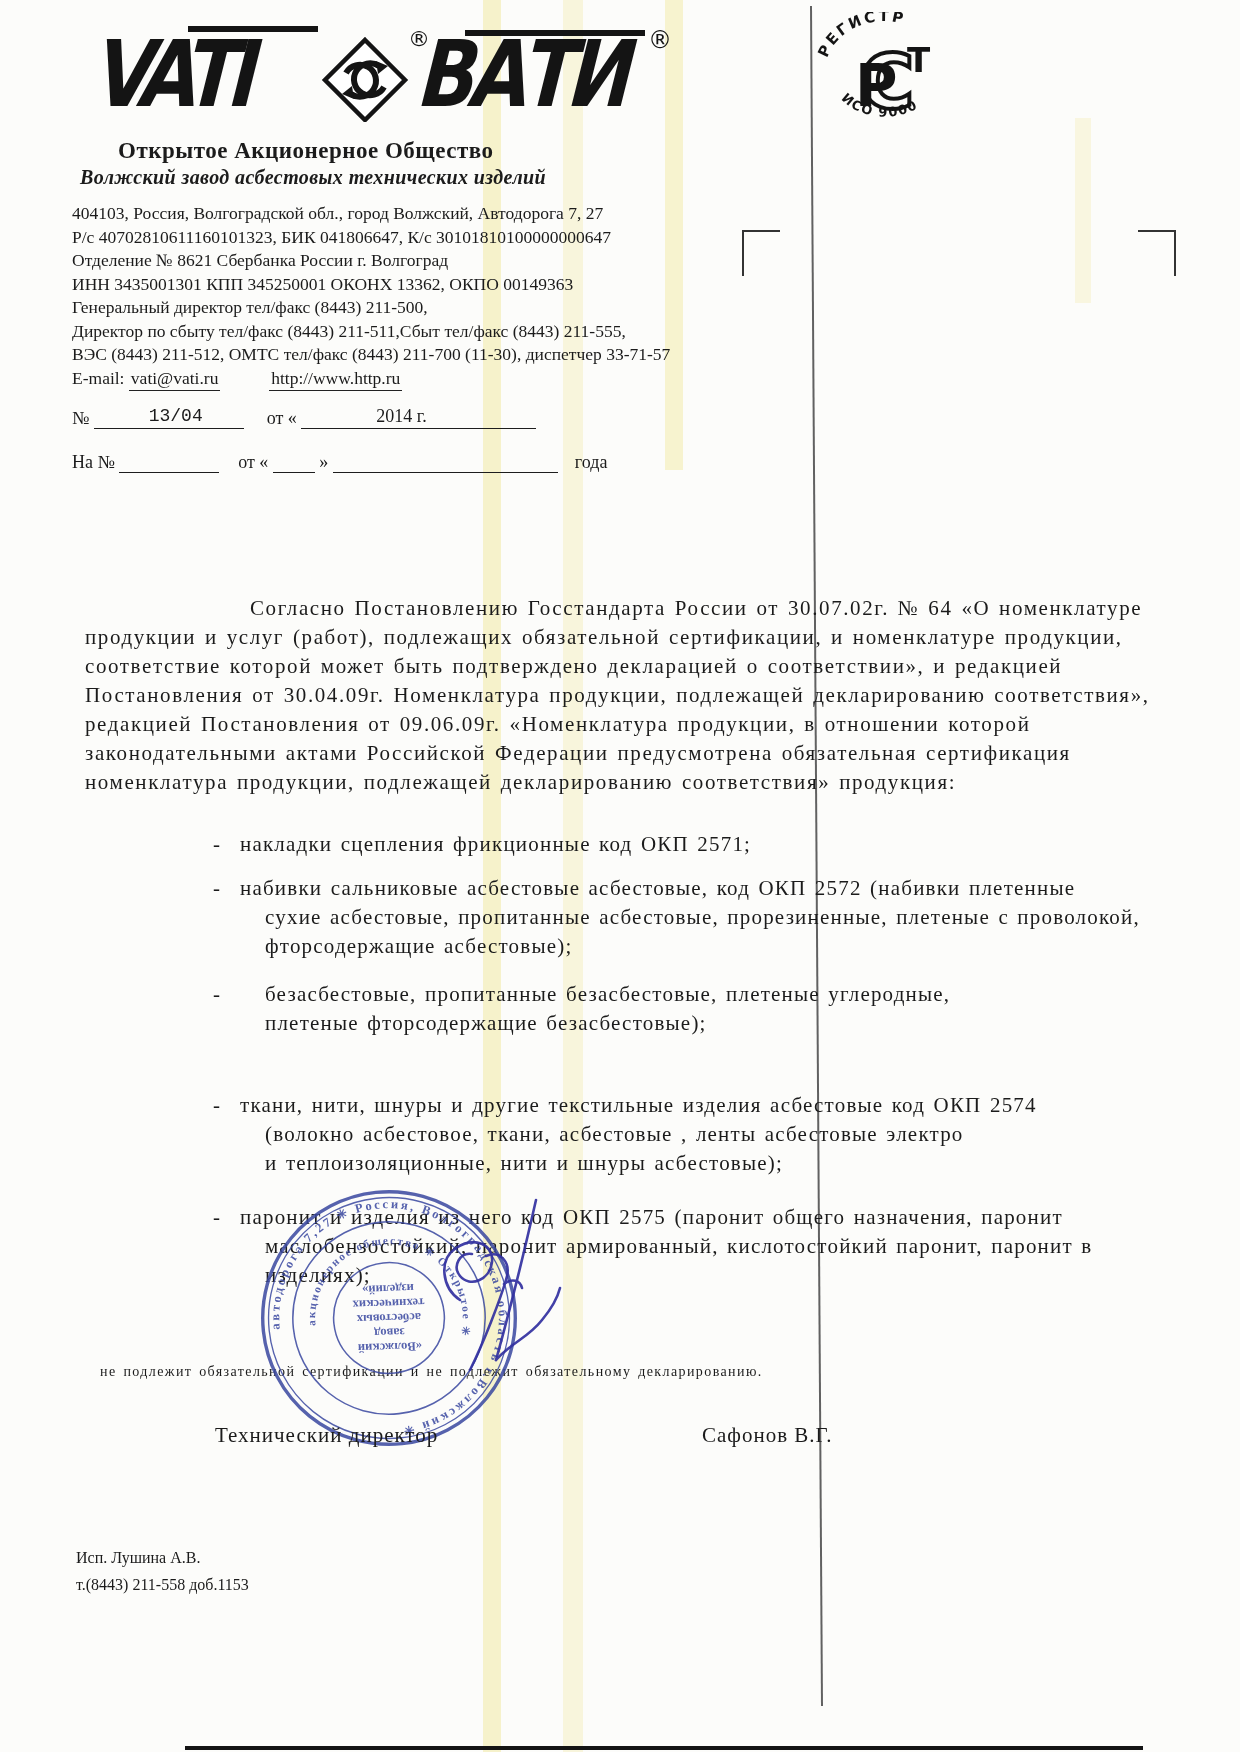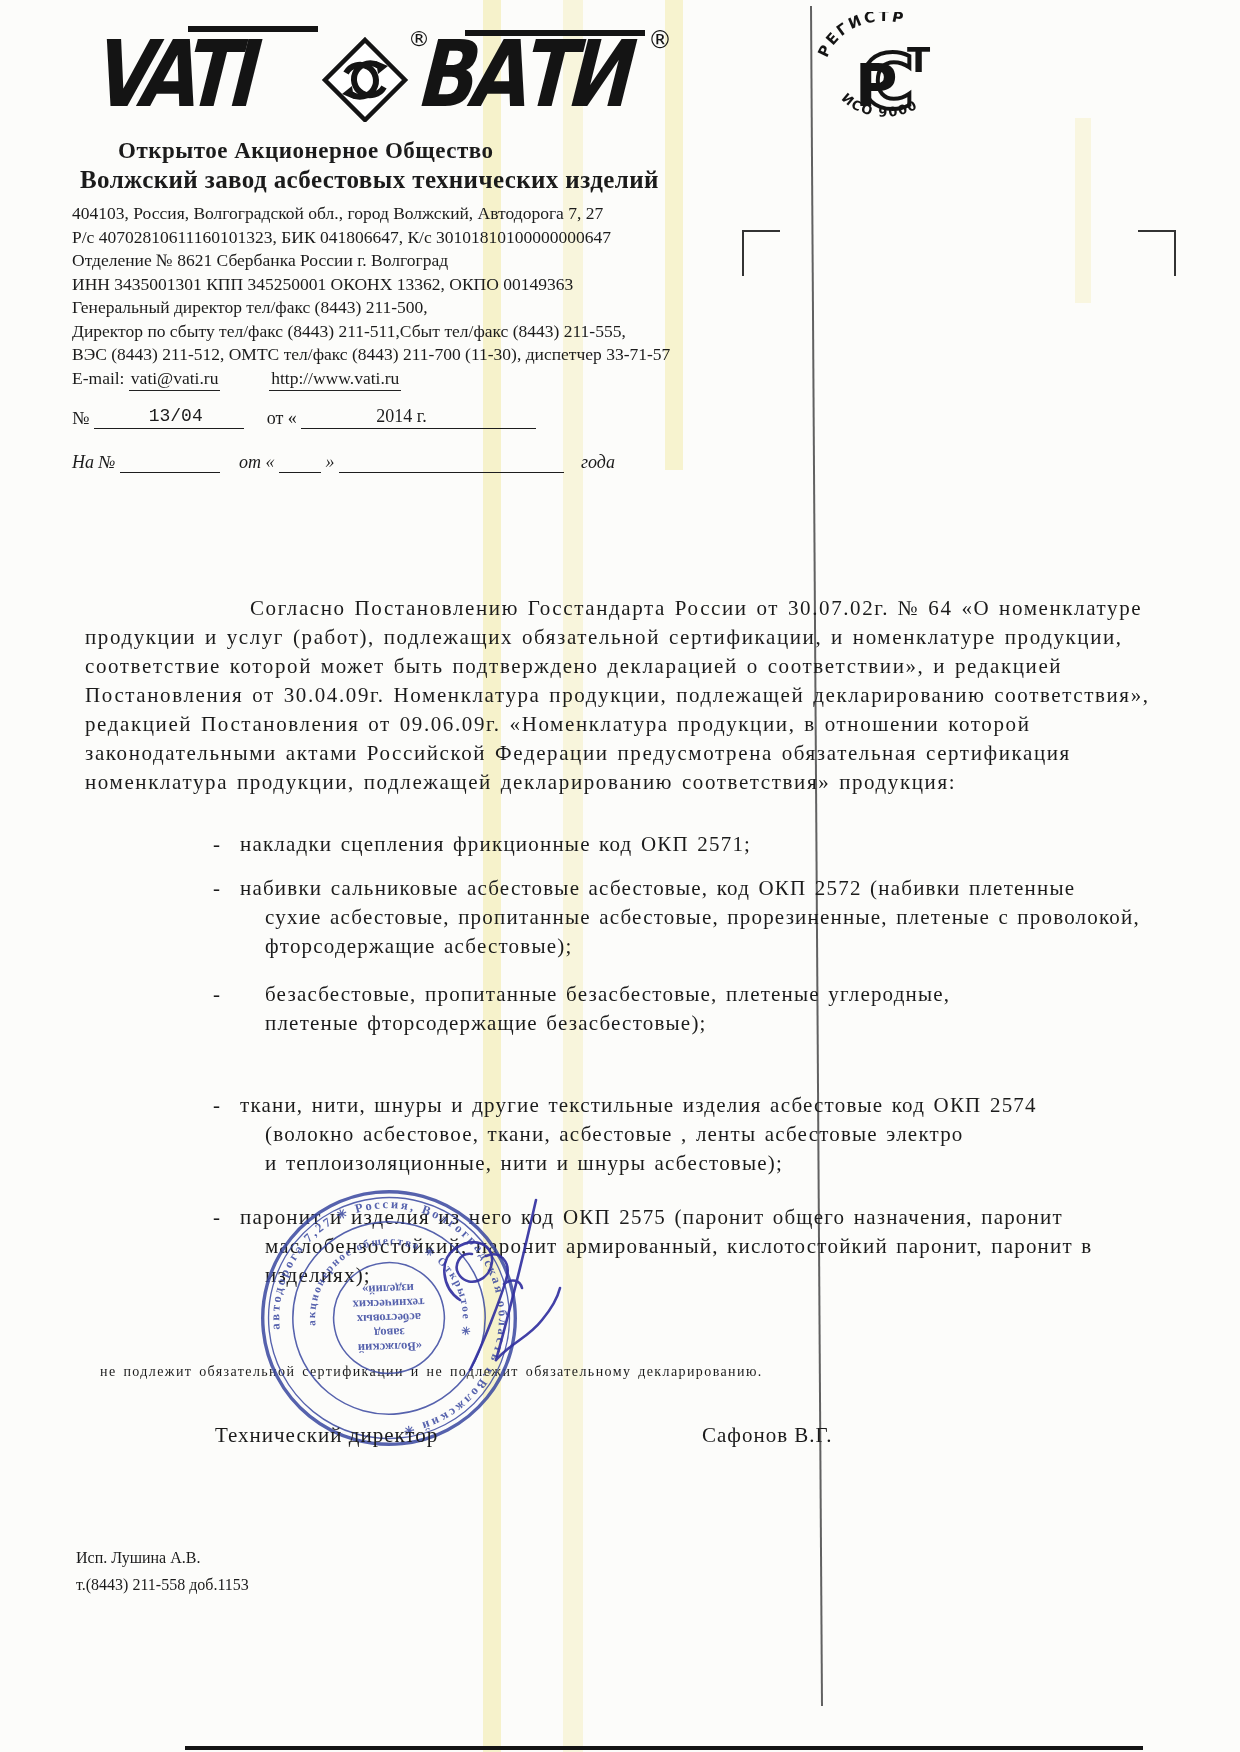--- a/index.html
+++ b/index.html
@@ -1,21 +1,21 @@
 <!DOCTYPE html>
 <html><head>
 <meta charset="utf-8">
 <style>
   html,body{margin:0;padding:0;background:#e8e8e6;}
   #page{position:relative;width:1240px;height:1752px;background:#fcfcfa;overflow:hidden;
         font-family:"Liberation Serif",serif;color:#1b1b1b;}
   .abs{position:absolute;white-space:nowrap;}
   
   .org1{left:118px;top:138px;font-size:23px;font-weight:bold;letter-spacing:.5px;}
-  .org2{left:80px;top:166px;font-size:25px;font-weight:bold;letter-spacing:.4px;}
+  .org2{left:80px;top:166px;font-size:20px;font-weight:bold;letter-spacing:.4px;font-style:italic;}
   
   .req{left:72px;top:202px;font-size:17.5px;line-height:23.5px;white-space:nowrap;}
   .req div{height:23.5px;}
   .email-row{left:72px;top:368px;font-size:17.5px;}
   .ulink{border-bottom:1.5px solid #222;padding:0 2px 1px 2px;display:inline-block;}
   .gap40{display:inline-block;width:40px;}
   
   .refrow{font-size:18px;}
   .useg{display:inline-block;border-bottom:1.6px solid #1d1d1d;vertical-align:bottom;height:22px;}
   
@@ -96,32 +96,32 @@
     <div>Отделение № 8621 Сбербанка России г. Волгоград</div>
     <div>ИНН 3435001301 КПП 345250001 ОКОНХ 13362, ОКПО 00149363</div>
     <div>Генеральный директор тел/факс (8443) 211-500,</div>
     <div>Директор по сбыту тел/факс (8443) 211-511,Сбыт тел/факс (8443) 211-555,</div>
     <div>ВЭС (8443) 211-512, ОМТС тел/факс (8443) 211-700 (11-30),  диспетчер 33-71-57</div>
   </div>
   <div class="abs email-row">
     <span>E-mail:</span>
     <span class="ulink">vati@vati.ru</span>
     <span class="gap40"></span>
-    <span class="ulink">http://www.vati.ru</span>
+    <span class="ulink">http://www.http.ru</span>
   </div>
 
   <div class="abs refrow" style="left:72px;top:406px;">
     <span>№</span>
     <span class="useg" style="width:150px;font-family:Liberation Mono, monospace;"><span style="padding-left:55px;">13/04</span></span>
     <span style="display:inline-block;width:14px;"></span>
     <span>от «</span>
     <span class="useg" style="width:235px;"><span style="padding-left:75px;margin-top:8px;">2014  г.</span></span>
   </div>
 
-  <div class="abs refrow" style="left:72px;top:450px;font-style:italic;">
+  <div class="abs refrow" style="left:72px;top:450px;">
     <span>На №</span>
     <span class="useg" style="width:100px;"></span>
     <span style="display:inline-block;width:10px;"></span>
     <span>от «</span>
     <span class="useg" style="width:42px;"></span>
     <span>»</span>
     <span class="useg" style="width:225px;"></span>
     <span style="display:inline-block;width:8px;"></span>
     <span>года</span>
   </div>

